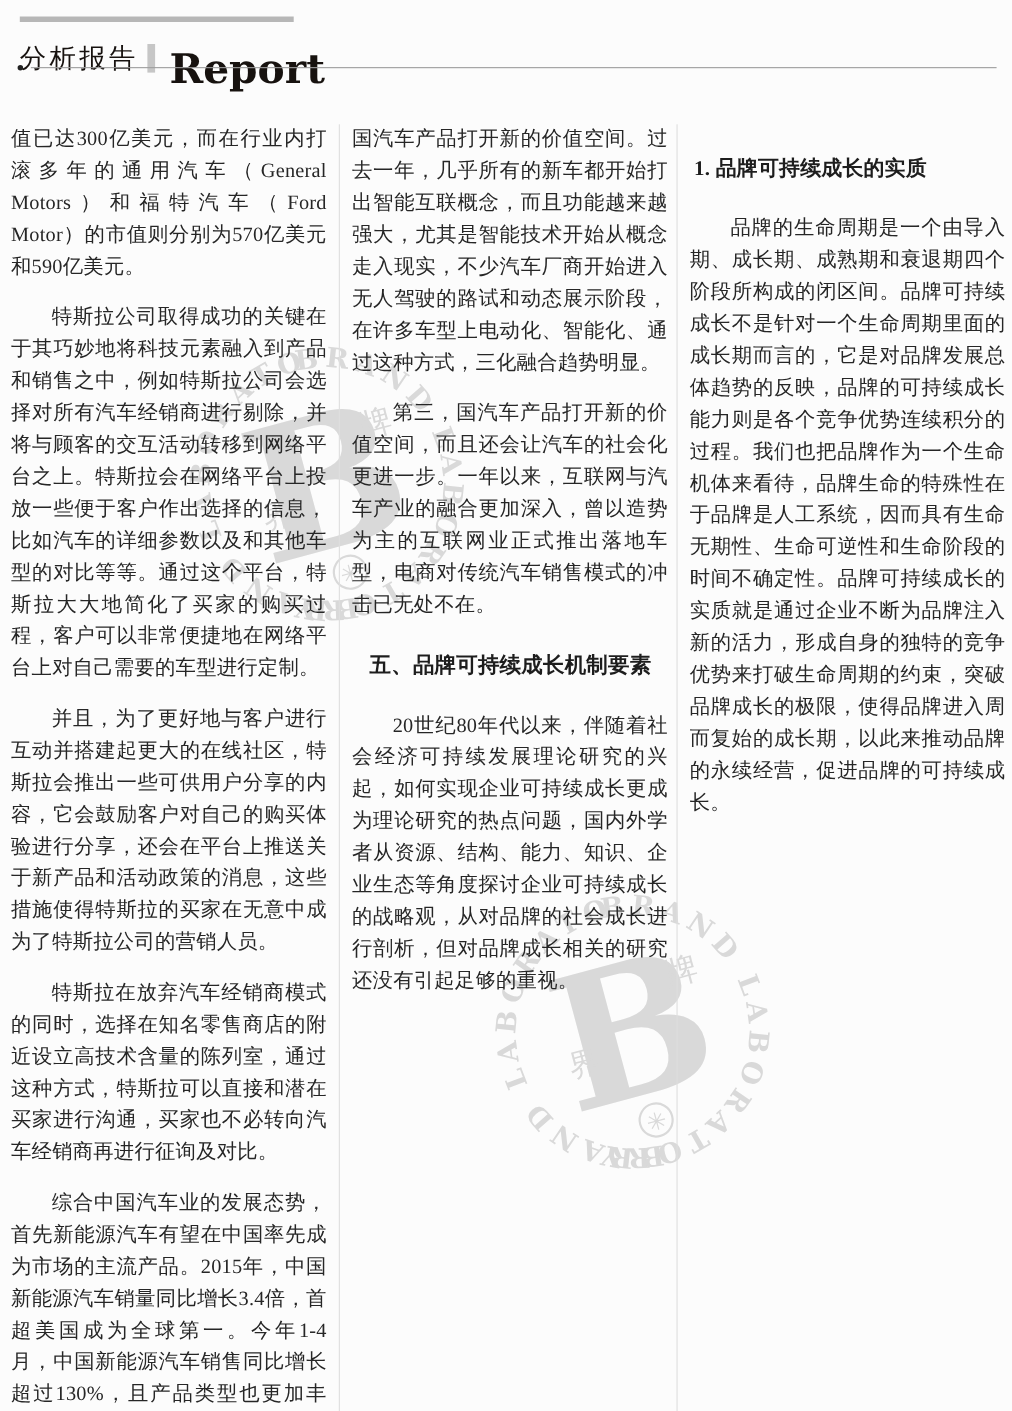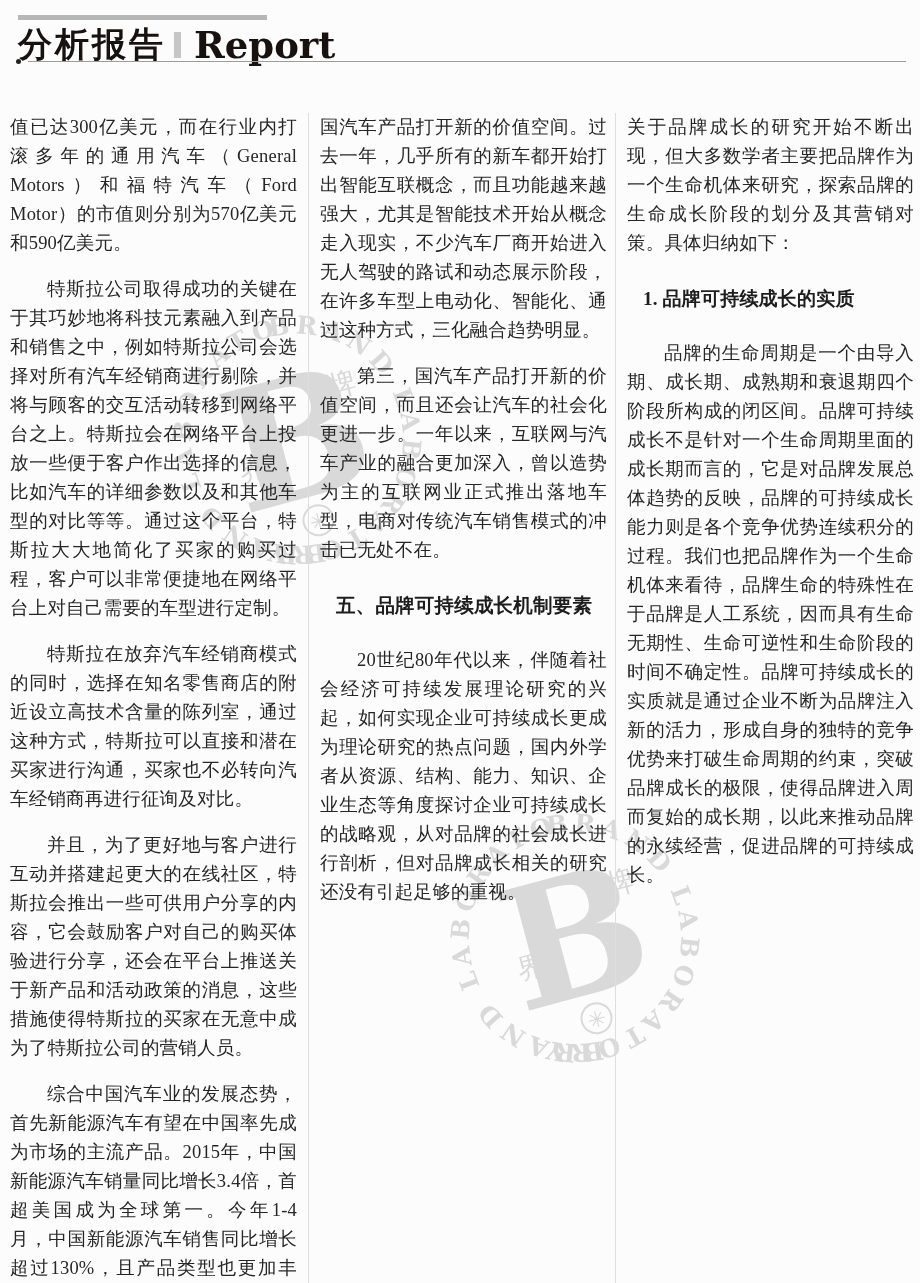--- a/index.html
+++ b/index.html
@@ -7,35 +7,35 @@
     width:920px;height:1283px;
     background:#fcfcfc;
     overflow:hidden;
     position:relative;
     font-family:"Liberation Serif","DejaVu Serif",serif;
     color:#262626;
   }
   
   .topbar{position:absolute;left:18px;top:15px;width:249px;height:5px;background:#b7b7b7;}
   .masthead{position:absolute;left:18px;top:22px;display:flex;align-items:center;}
-  .title-cn{font-size:34px;font-weight:bold;letter-spacing:3px;color:#17120f;}
+  .title-cn{font-size:24px;font-weight:normal;letter-spacing:3px;color:#17120f;}
   .title-sep{width:7px;height:26px;background:#c6c6c6;margin:0 13px 0 8px;}
-  .title-en{font-size:37px;font-weight:bold;color:#17120f;letter-spacing:0px;font-family:"DejaVu Serif","Liberation Serif",serif;}
+  .title-en{font-size:37px;font-weight:bold;color:#17120f;letter-spacing:0px;font-family:"DejaVu Serif","Liberation Serif",serif;margin-top:18px;}
   .head-dot{position:absolute;left:16px;top:59px;width:5px;height:5px;border-radius:50%;background:#222;}
   .head-rule{position:absolute;left:28px;top:61px;width:878px;height:1px;background:#9d9d9d;}
   
   .colwrap{position:absolute;top:113px;left:0;width:800px;height:1170px;z-index:2;}
   .col{position:absolute;top:0;width:287px;font-size:18.5px;line-height:29px;text-align:justify;letter-spacing:0.2px;}
   .col1{left:10px;}
   .col2{left:320px;}
   .col3{left:627px;}
   .col p{margin:0 0 17px 0;}
   .col p.ind{text-indent:2em;}
   .col .sechead{font-size:19.5px;font-weight:bold;margin:26px 0 26px 16px;color:#1d1d1d;text-align:left;}
-  .col .subhead{font-size:19px;font-weight:bold;margin:26px 0 26px 16px;color:#1d1d1d;text-align:left;}
+  .col .subhead{font-size:19px;font-weight:bold;margin:26px 0 26px 4px;color:#1d1d1d;text-align:left;}
   .col-divider{position:absolute;top:113px;width:1px;height:1170px;background:#dedede;z-index:1;}
   .divider1{left:308px;}
   .divider2{left:615px;}
   
   .wm{position:absolute;width:260px;height:260px;z-index:0;transform:rotate(-15deg);opacity:0.55;}
   .wm1{left:167px;top:310px;}
   .wm2{left:445px;top:808px;}
   .wm svg{display:block;}
 </style>
 </head>
@@ -90,34 +90,33 @@
 <div class="head-rule"></div>
 
 <div class="col-divider divider1"></div>
 <div class="col-divider divider2"></div>
 
 <div class="colwrap">
 
   <div class="col col1">
     <p>值已达300亿美元，而在行业内打滚多年的通用汽车（General Motors）和福特汽车（Ford Motor）的市值则分别为570亿美元和590亿美元。</p>
     <p class="ind">特斯拉公司取得成功的关键在于其巧妙地将科技元素融入到产品和销售之中，例如特斯拉公司会选择对所有汽车经销商进行剔除，并将与顾客的交互活动转移到网络平台之上。特斯拉会在网络平台上投放一些便于客户作出选择的信息，比如汽车的详细参数以及和其他车型的对比等等。通过这个平台，特斯拉大大地简化了买家的购买过程，客户可以非常便捷地在网络平台上对自己需要的车型进行定制。</p>
+    <p class="ind">并且，为了更好地与客户进行互动并搭建起更大的在线社区，特斯拉会推出一些可供用户分享的内容，它会鼓励客户对自己的购买体验进行分享，还会在平台上推送关于新产品和活动政策的消息，这些措施使得特斯拉的买家在无意中成为了特斯拉公司的营销人员。</p>
     <p class="ind">特斯拉在放弃汽车经销商模式的同时，选择在知名零售商店的附近设立高技术含量的陈列室，通过这种方式，特斯拉可以直接和潜在买家进行沟通，买家也不必转向汽车经销商再进行征询及对比。</p>
-    <p class="ind">并且，为了更好地与客户进行互动并搭建起更大的在线社区，特斯拉会推出一些可供用户分享的内容，它会鼓励客户对自己的购买体验进行分享，还会在平台上推送关于新产品和活动政策的消息，这些措施使得特斯拉的买家在无意中成为了特斯拉公司的营销人员。</p>
     <p class="ind">综合中国汽车业的发展态势，首先新能源汽车有望在中国率先成为市场的主流产品。2015年，中国新能源汽车销量同比增长3.4倍，首超美国成为全球第一。今年1-4月，中国新能源汽车销售同比增长超过130%，且产品类型也更加丰富。中国电动车开始进入部分核心技术具有独立知识产权的发展阶段。</p>
 
   </div>
 
   <div class="col col2">
     <p>国汽车产品打开新的价值空间。过去一年，几乎所有的新车都开始打出智能互联概念，而且功能越来越强大，尤其是智能技术开始从概念走入现实，不少汽车厂商开始进入无人驾驶的路试和动态展示阶段，在许多车型上电动化、智能化、通过这种方式，三化融合趋势明显。</p>
     <p class="ind">第三，国汽车产品打开新的价值空间，而且还会让汽车的社会化更进一步。一年以来，互联网与汽车产业的融合更加深入，曾以造势为主的互联网业正式推出落地车型，电商对传统汽车销售模式的冲击已无处不在。</p>
     <div class="sechead">五、品牌可持续成长机制要素</div>
     <p class="ind">20世纪80年代以来，伴随着社会经济可持续发展理论研究的兴起，如何实现企业可持续成长更成为理论研究的热点问题，国内外学者从资源、结构、能力、知识、企业生态等角度探讨企业可持续成长的战略观，从对品牌的社会成长进行剖析，但对品牌成长相关的研究还没有引起足够的重视。</p>
 
   </div>
 
   <div class="col col3">
-    <p>关于品牌成长的研究开始不断出现，但大多数学者主要把品牌作为一个生命机体来研究，探索品牌的生命成长阶段的划分及其营销对策。具体归纳如下：</p>
     <div class="subhead">1.  品牌可持续成长的实质</div>
     <p class="ind">品牌的生命周期是一个由导入期、成长期、成熟期和衰退期四个阶段所构成的闭区间。品牌可持续成长不是针对一个生命周期里面的成长期而言的，它是对品牌发展总体趋势的反映，品牌的可持续成长能力则是各个竞争优势连续积分的过程。我们也把品牌作为一个生命机体来看待，品牌生命的特殊性在于品牌是人工系统，因而具有生命无期性、生命可逆性和生命阶段的时间不确定性。品牌可持续成长的实质就是通过企业不断为品牌注入新的活力，形成自身的独特的竞争优势来打破生命周期的约束，突破品牌成长的极限，使得品牌进入周而复始的成长期，以此来推动品牌的永续经营，促进品牌的可持续成长。</p>
 
   </div>
 
 </div>
 
 </body></html>

